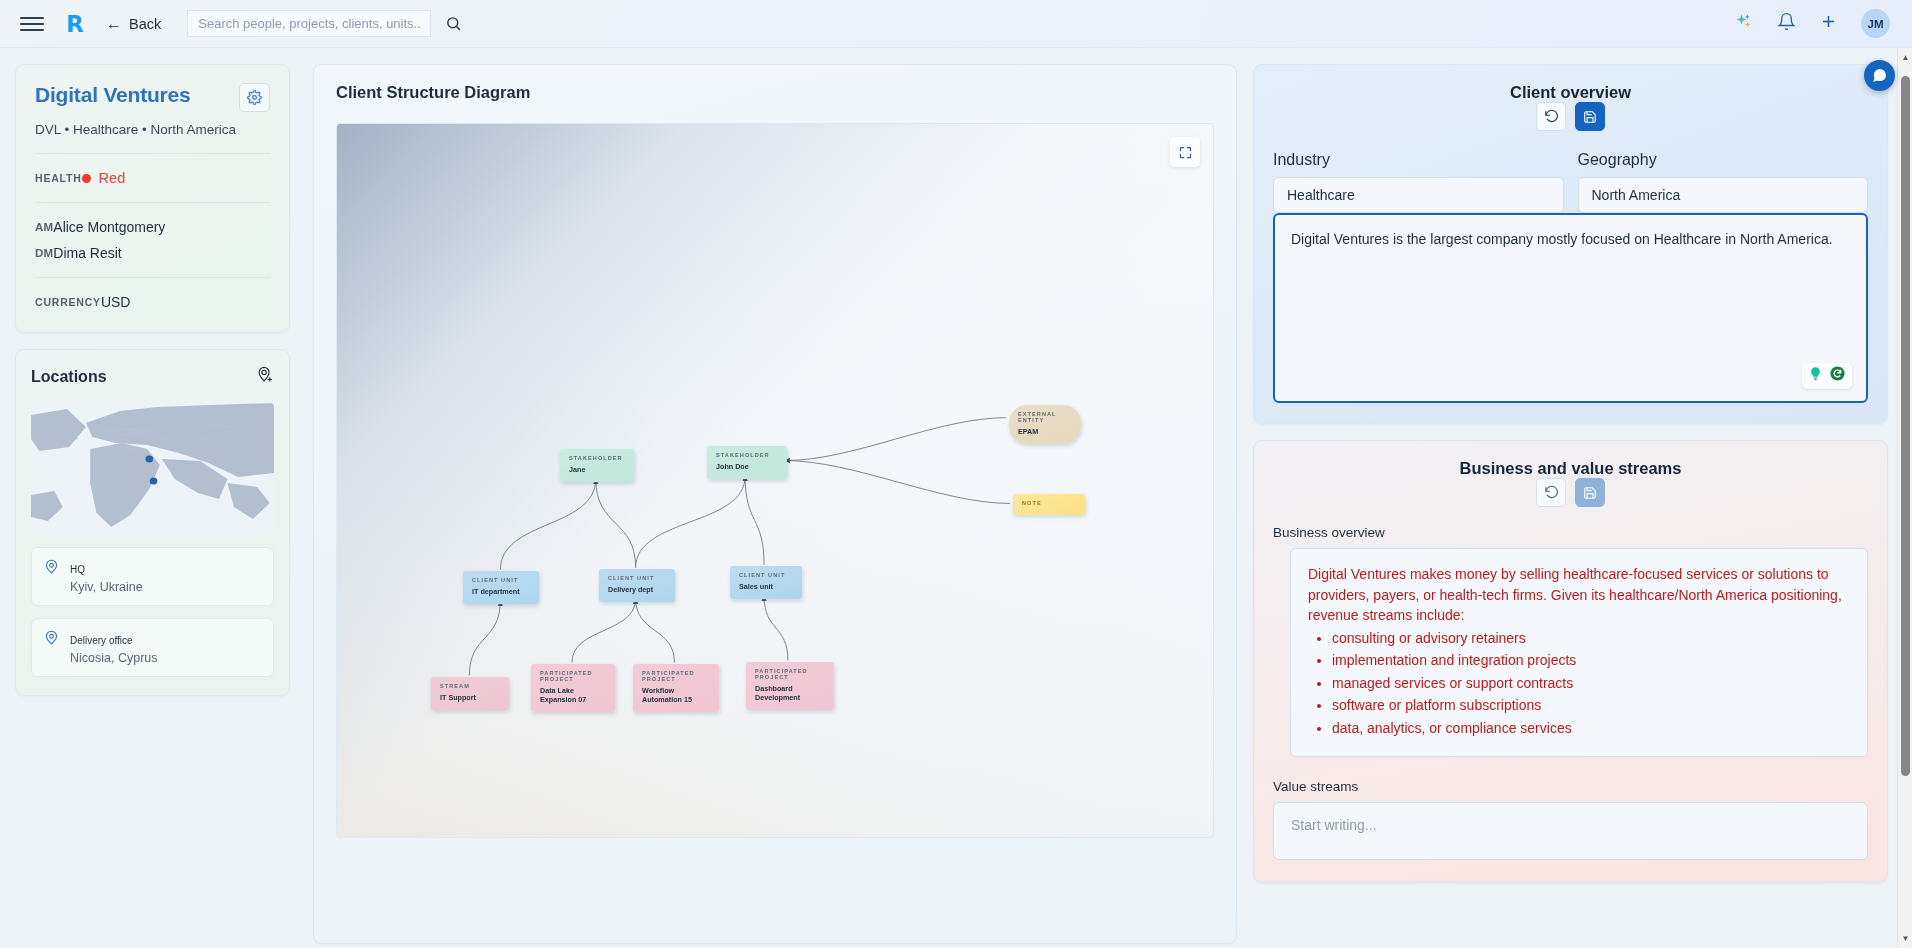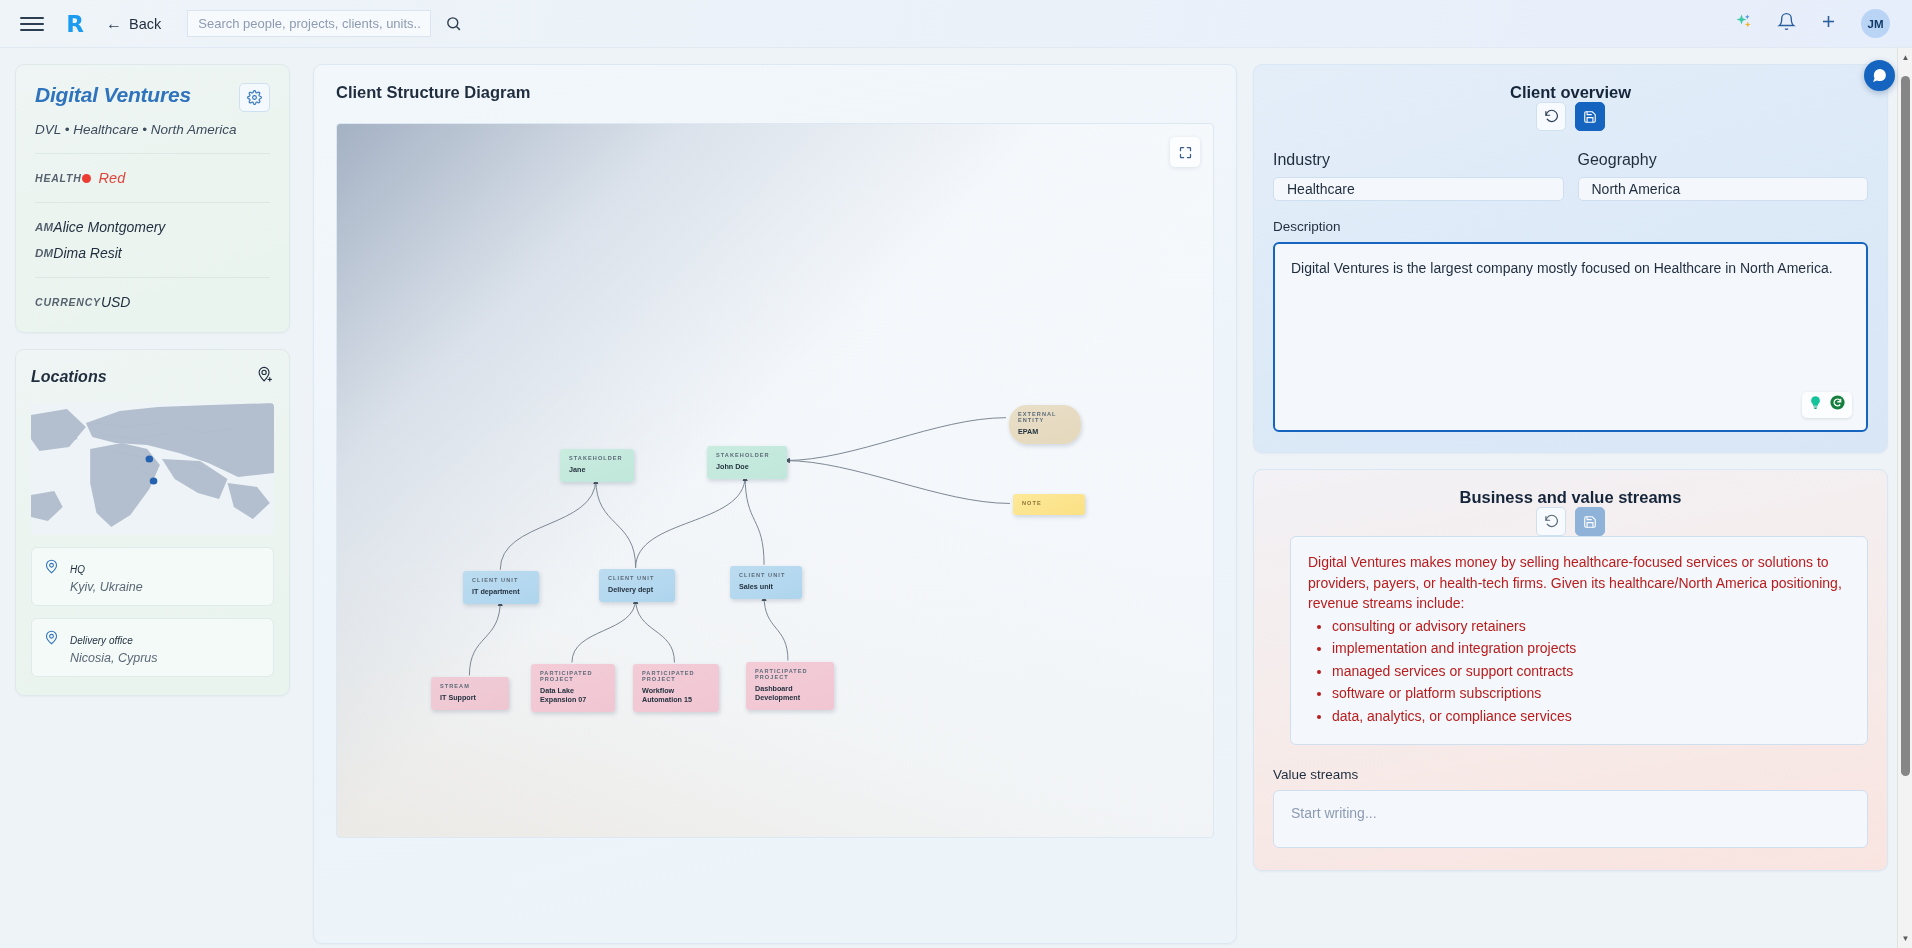--- a/index.html
+++ b/index.html
@@ -45,21 +45,21 @@
     width: 29px; height: 29px; border-radius: 50%;
     background: #b9d4f5; color: #123a66;
     display:flex; align-items:center; justify-content:center;
     font-size: 11.5px; font-weight: 600; cursor:pointer;
   }
 
   
   .page { position:absolute; top:48px; left:0; width:1912px; height:900px; display:flex; }
 
   
-  .leftcol { width: 305px; padding: 16px 15px 0 15px; display:flex; flex-direction:column; gap: 16px; font-style: italic; }
+  .leftcol { width: 305px; padding: 16px 15px 0 15px; display:flex; flex-direction:column; gap: 16px; }
   .card {
     background: linear-gradient(160deg,#eef5f4 0%, #ecf4f0 45%, #e9f4ee 100%);
     border: 1px solid #dfe9ea; border-radius: 9px;
     box-shadow: 0 1px 2px rgba(30,50,80,.04);
   }
   .client-card { padding: 18px 19px 22px 19px; }
   .client-head { display:flex; align-items:flex-start; justify-content:space-between; }
   .client-name { font-size: 21px; font-weight: 700; color: #2f73bd; letter-spacing:-.2px; }
   .gear-btn {
     width: 31px; height: 29px; border:1px solid #cfe0f0; border-radius: 5px;
@@ -143,21 +143,21 @@
     width: 30px; height: 29px; border-radius: 5px; display:flex; align-items:center; justify-content:center; cursor:pointer;
   }
   .iconbtn.ghost { background:#f7fbff; border:1px solid #cfe0f0; }
   .iconbtn.primary { background:#1565c0; border:1px solid #1565c0; }
   .iconbtn.primary-muted { background:#8fb2d8; border:1px solid #8fb2d8; }
 
   .field-grid { display:flex; gap: 14px; margin-top: 20px; }
   .field { flex:1; }
   .field-label { font-size: 16px; color:#1f2d3d; margin-bottom: 8px; }
   .field-input {
-    height: 24px; background:#f4f8fc; border:1px solid #cfdfef; border-radius:5px;
+    height: 36px; background:#f4f8fc; border:1px solid #cfdfef; border-radius:5px;
     display:flex; align-items:center; padding: 0 13px; font-size: 14px; color:#1f2d3d;
   }
   .ta-label { font-size: 13.5px; color:#1f2d3d; margin: 18px 0 8px 0; }
   .textarea-box {
     position:relative; background:#f4f8fc; border:2px solid #1565c0; border-radius:6px;
     height: 190px; padding: 15px 16px; font-size: 14px; color:#1f2d3d; line-height: 1.42;
   }
   .gram {
     position:absolute; right: 14px; bottom: 12px; height: 26px; padding: 0 6px;
     background:#fbfdff; border-radius:5px; box-shadow:0 1px 3px rgba(30,50,80,.14);
@@ -435,21 +435,20 @@
       <div class="field-grid">
         <div class="field">
           <div class="field-label">Industry</div>
           <div class="field-input">Healthcare</div>
         </div>
         <div class="field">
           <div class="field-label">Geography</div>
           <div class="field-input">North America</div>
         </div>
       </div>
-      <div class="ta-label">Description</div>
       <div class="textarea-box">
         <span>Digital Ventures is the largest company mostly focused on Healthcare in North America.</span>
         <span class="gram">
           <span>
             <svg width="15" height="15" viewBox="0 0 24 24">
                 <path d="M12 2a7 7 0 0 0-4 12.7V17h8v-2.3A7 7 0 0 0 12 2z" fill="#15c39a"></path>
                 <rect x="9" y="18.2" width="6" height="1.7" rx=".8" fill="#0e9e7c"></rect>
                 <rect x="10" y="20.6" width="4" height="1.6" rx=".8" fill="#0e9e7c"></rect>
               </svg>
           </span>
@@ -475,20 +474,21 @@
           </span>
           <span class="iconbtn primary-muted">
             <svg width="14" height="14" viewBox="0 0 24 24" fill="none" stroke="#ffffff" stroke-width="1.9">
                 <path d="M19 21H5a2 2 0 0 1-2-2V5a2 2 0 0 1 2-2h11l5 5v11a2 2 0 0 1-2 2z"></path>
                 <path d="M17 21v-8H7v8"></path>
                 <path d="M7 3v5h8"></path>
               </svg>
           </span>
         </span>
       </div>
+      <div class="ta-label">Business overview</div>
       <div class="readonly-box">
         <span>Digital Ventures makes money by selling healthcare-focused services or solutions to providers, payers, or health-tech firms. Given its healthcare/North America positioning, revenue streams include:</span>
         <ul id="biz-bullets">
             <li>consulting or advisory retainers</li>
             <li>implementation and integration projects</li>
             <li>managed services or support contracts</li>
             <li>software or platform subscriptions</li>
             <li>data, analytics, or compliance services</li>
           </ul>
       </div>

